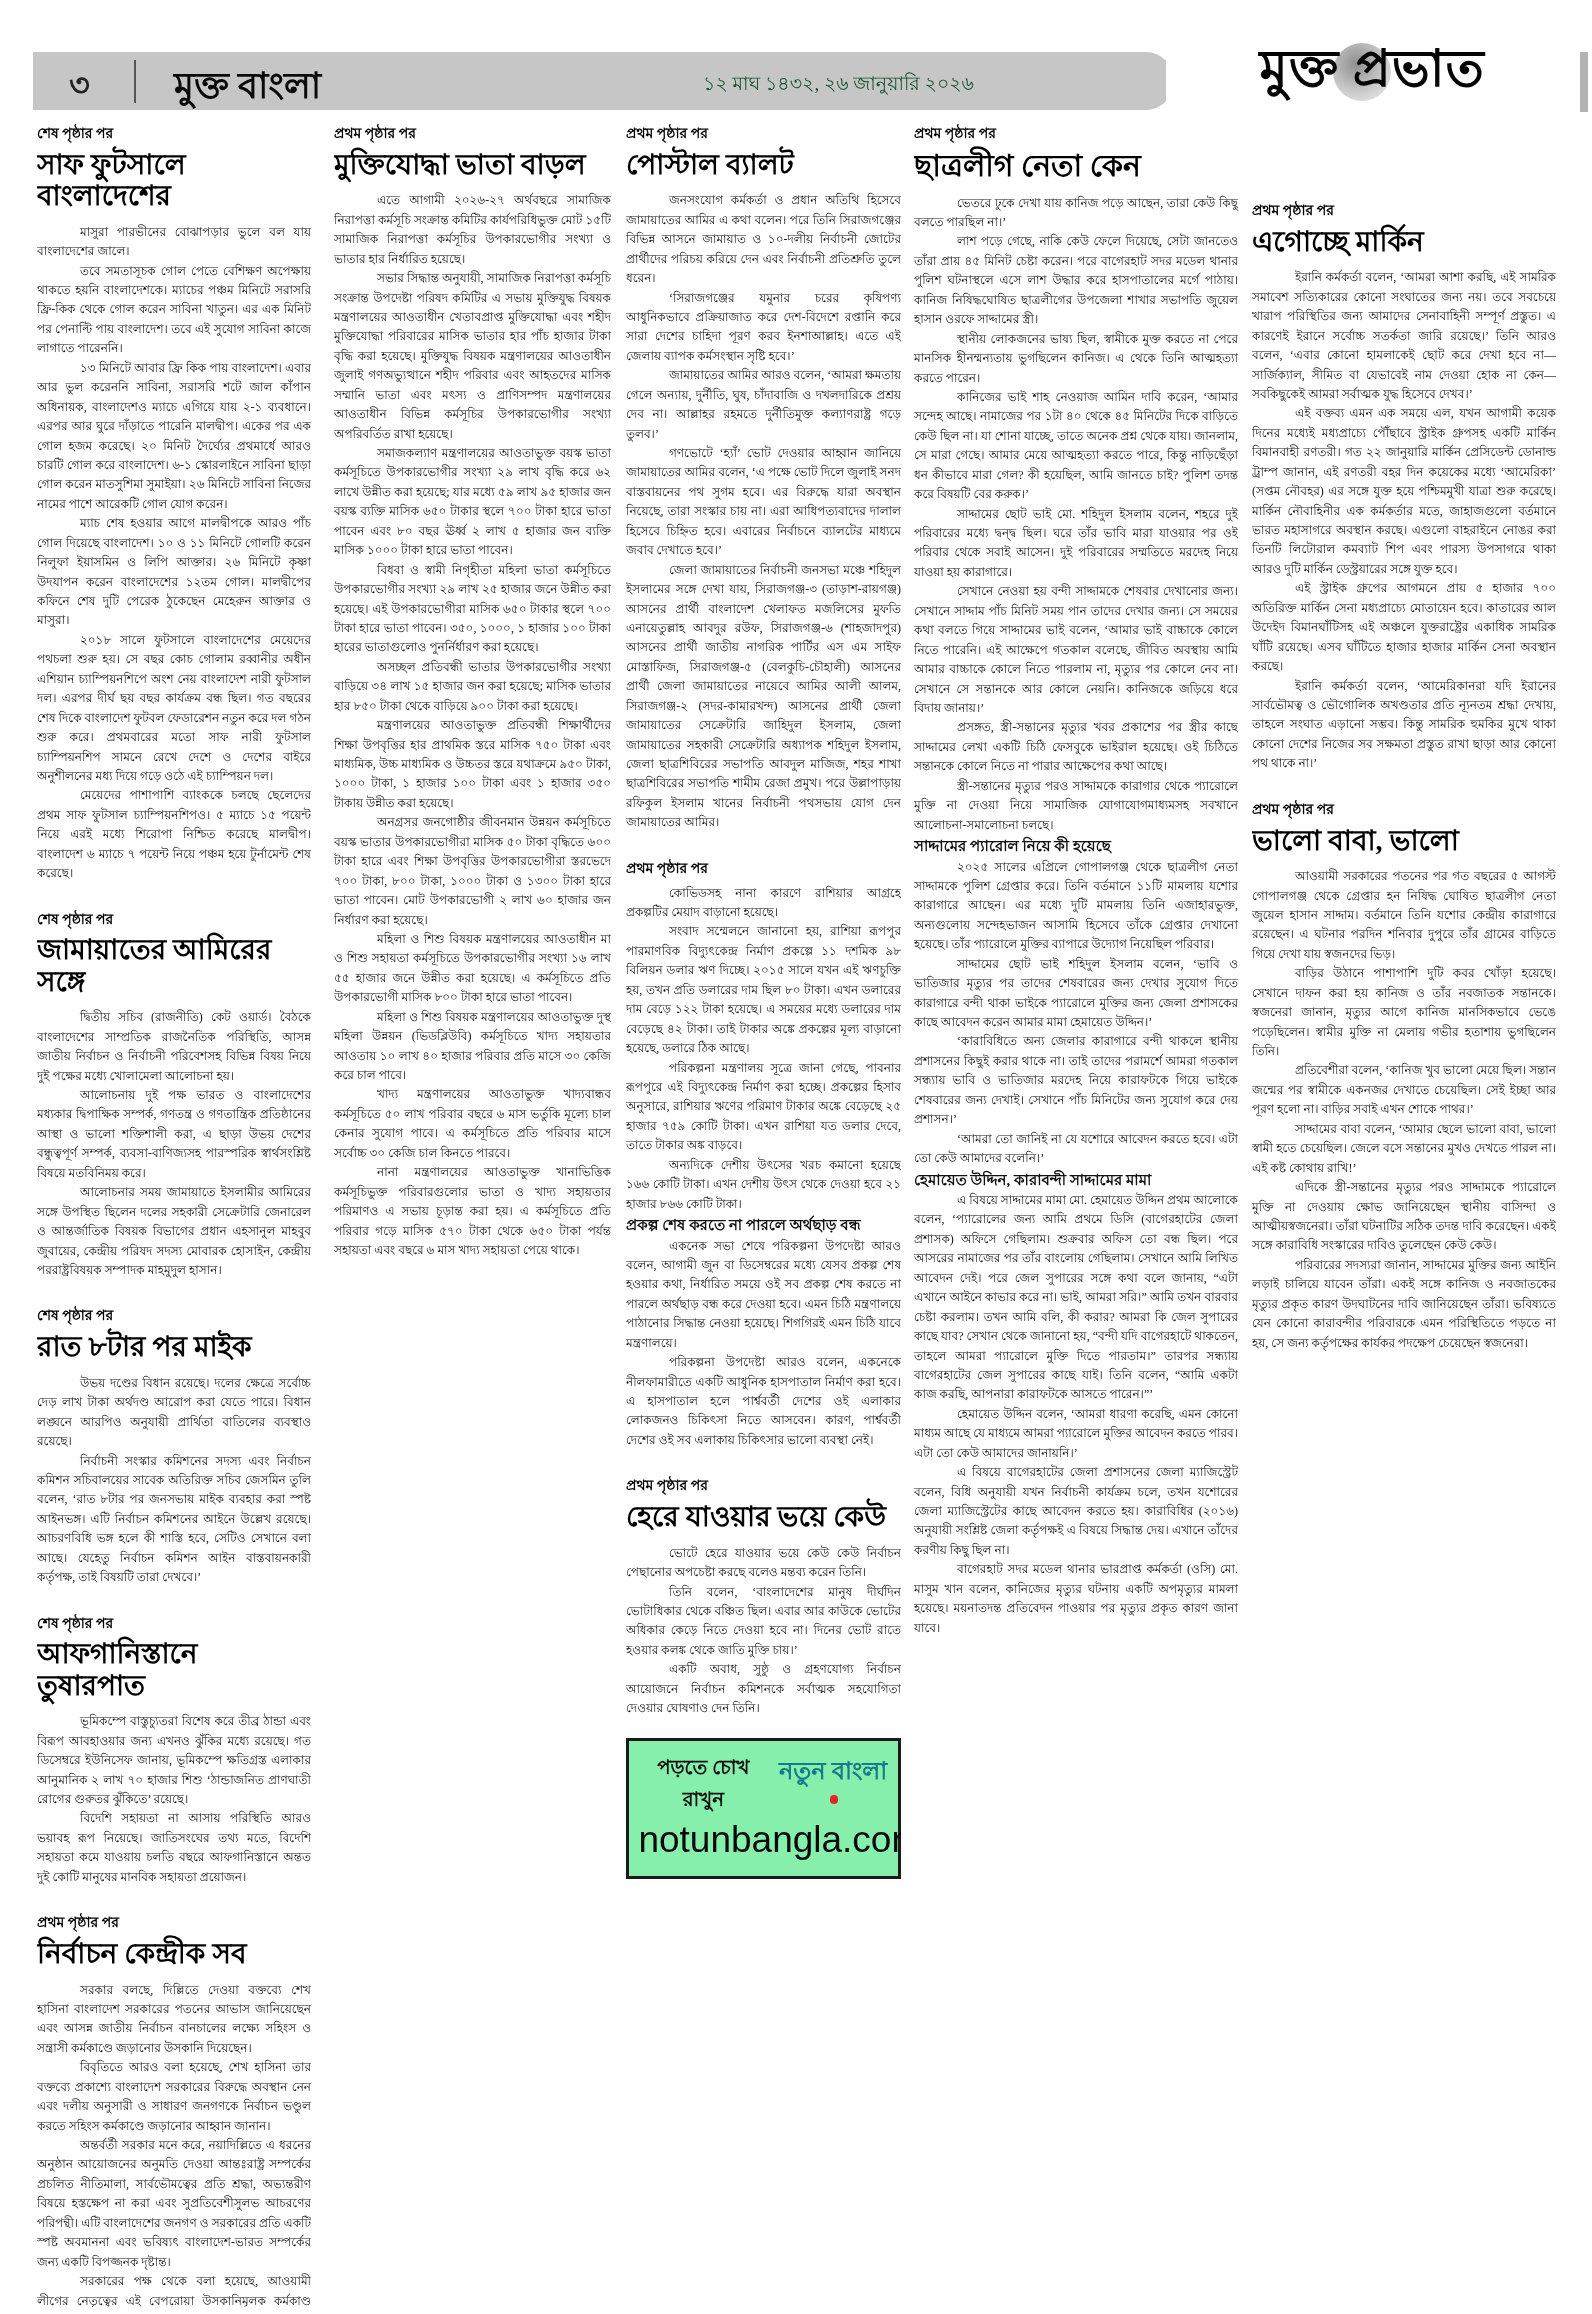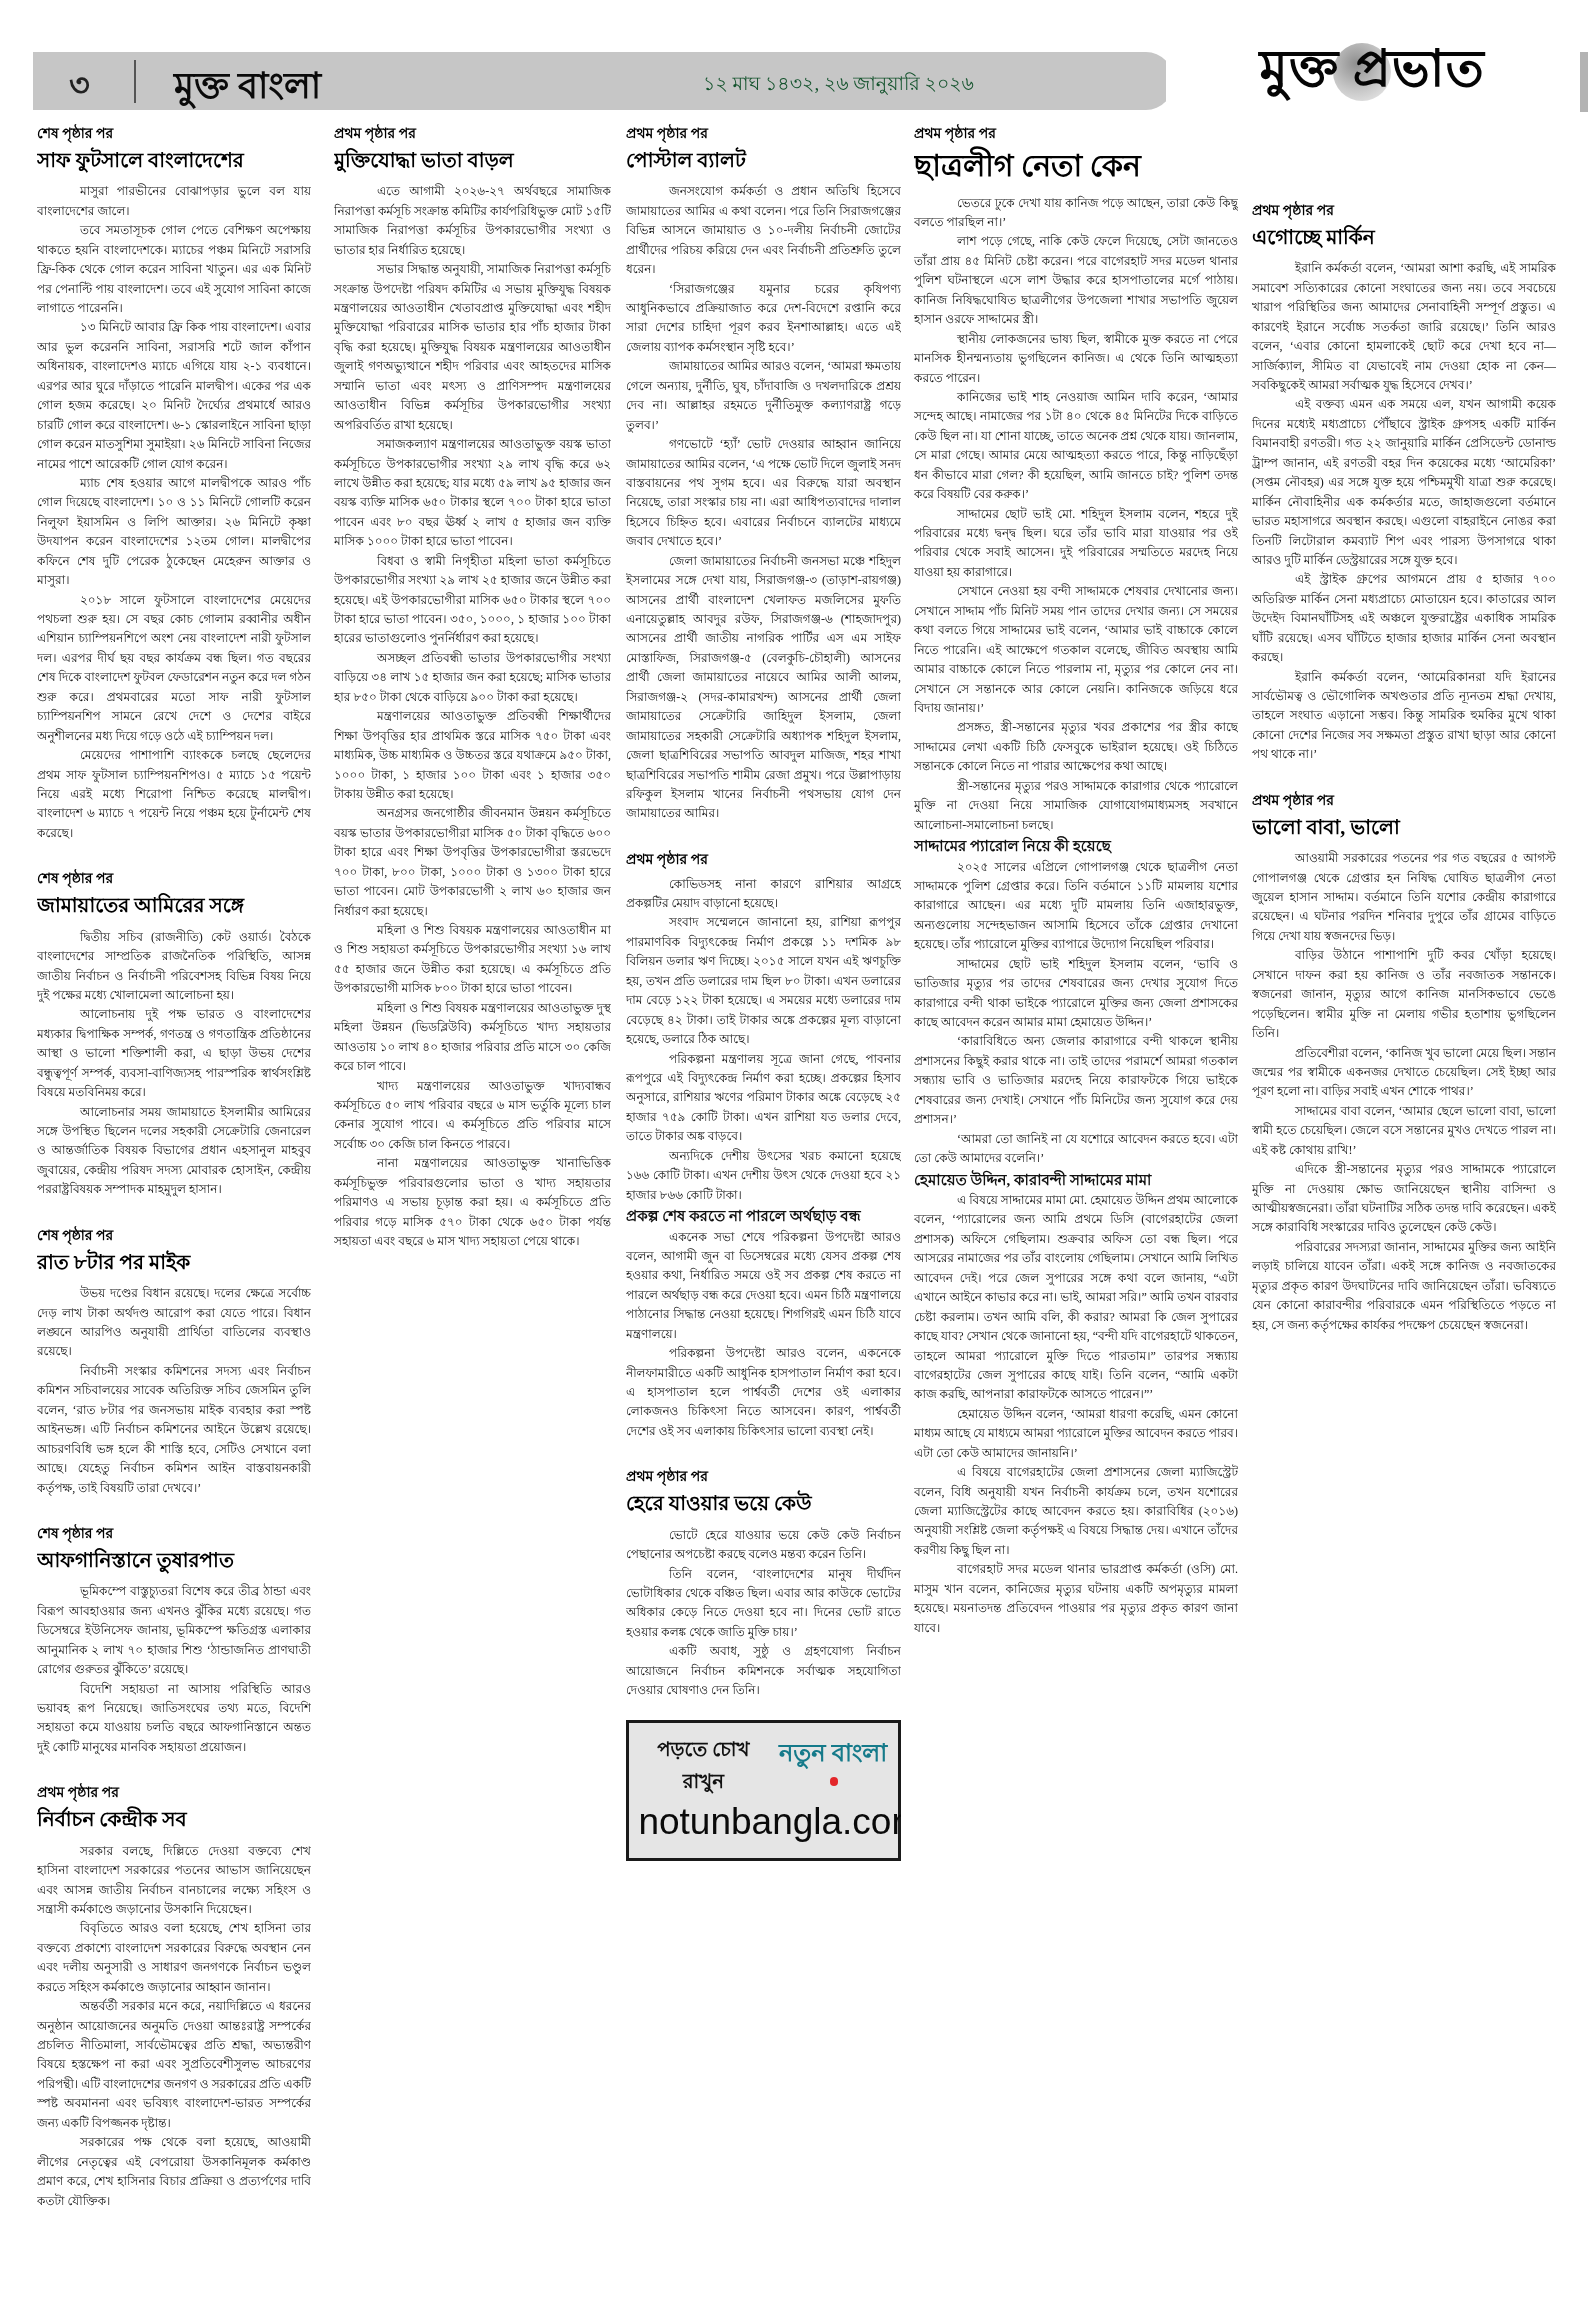--- a/index.html
+++ b/index.html
@@ -28,26 +28,26 @@
   .masthead-shadow{position:absolute;left:1580px;top:52px;width:8.4px;height:60px;background:#b3b3b3;}
   
   .col{position:absolute;top:122px;height:2185px;overflow:hidden;}
   #col-1{left:37px;width:274px;}
   #col-2{left:334px;width:277px;}
   #col-3{left:626px;width:275px;}
   #col-4{left:914px;width:324px;}
   #col-5{left:1252px;width:304px;top:199px;height:2108px;}
   .article{margin-bottom:24px;}
   .kicker{font-weight:bold;font-size:14px;margin:0 0 2.8px 0;color:#000;}
-  .headline{font-size:20px;line-height:1.12;font-weight:600;margin:0 0 11.2px 0;color:#000;letter-spacing:0;}
+  .headline{font-size:28px;line-height:1.12;font-weight:600;margin:0 0 11.2px 0;color:#000;letter-spacing:0;}
   #col-4 .headline{font-size:30px;}
   .article p{font-size:12px;line-height:1.62;text-align:justify;text-indent:43px;margin:0;}
   .subhead{font-size:15px;font-weight:bold;margin:0 0;line-height:1.5;}
   .ad-notun{
-    margin-top:19px;border:3.7px solid #1a1a1a;background:#e5e5e5;padding:11.2px 9.4px 15px;
+    margin-top:19px;border:3.7px solid #1a1a1a;background:#86efac;padding:11.2px 9.4px 15px;
     text-align:center;
   }
   .ad-notun .row1{display:flex;align-items:center;justify-content:center;gap:9.4px;}
   .ad-notun .watch{font-size:19.7px;font-weight:bold;color:#111;}
   .ad-notun .brand{font-size:24px;font-weight:bold;color:#157a8a;position:relative;}
   .ad-notun .brand .dot{display:inline-block;width:8.4px;height:8.4px;border-radius:50%;background:#e3262a;margin-left:1.9px;vertical-align:super;}
   .ad-notun .domain{font-size:37px;margin-top:0;color:#0a0a0a;font-family:Liberation Sans, sans-serif;}
 </style>
 </head>
 <body>

